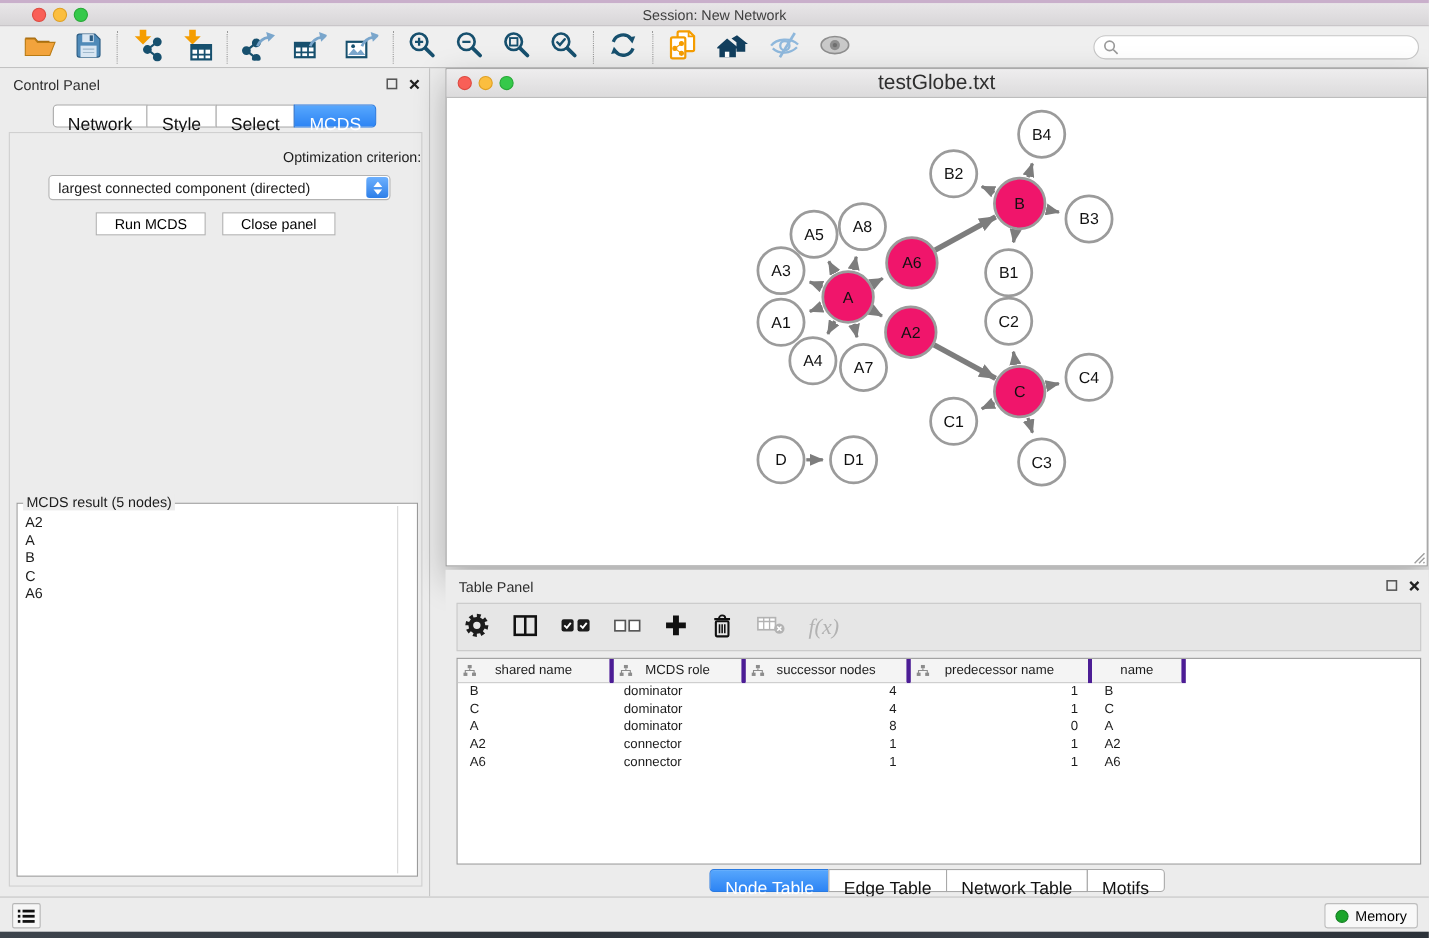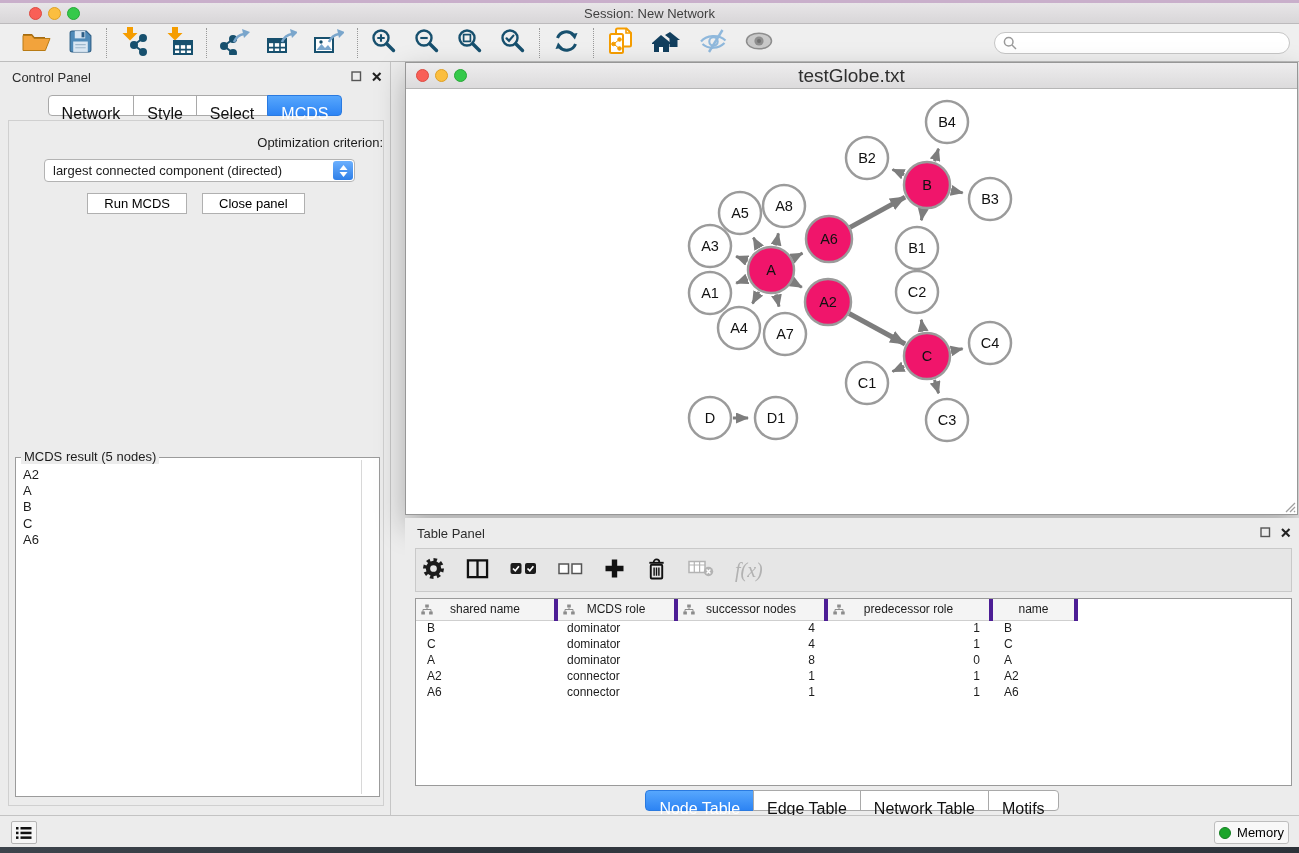--- a/index.html
+++ b/index.html
@@ -77,21 +77,21 @@
   #tp-table td{height:16px;font-size:12px;white-space:nowrap;}
   td.al{text-align:left;padding-left:11px;}
   td.ar{text-align:right;padding-right:11px;}
   td.nm{text-align:left;padding-left:13px;}
   #tp-tabs{position:absolute;left:0;right:0;bottom:4px;display:flex;justify-content:center;}
   
   #status-bar{position:absolute;left:0;top:815px;width:100%;height:32px;background:#ececec;border-top:1px solid #c3c3c3;}
   #list-btn{position:absolute;left:11px;top:5px;width:26px;height:23px;border:1px solid #b5b5b5;background:#f6f6f6;
     border-radius:2px;display:flex;align-items:center;justify-content:center;}
   #memory-btn{position:absolute;right:10px;top:5px;height:23px;display:flex;align-items:center;gap:6px;
-    border:1px solid #bdbdbd;background:#f8f8f8;border-radius:3px;padding:0 4px;font-size:13px;font-family:"Liberation Sans",sans-serif;}
+    border:1px solid #bdbdbd;background:#f8f8f8;border-radius:3px;padding:0 9px;font-size:13px;font-family:"Liberation Sans",sans-serif;}
   .dot{width:12px;height:12px;border-radius:50%;background:#1ba52b;border:1px solid #148022;}
 </style>
 </head>
 <body>
 
 <div id="wallpaper-top"></div>
 
 <div id="titlebar">
   <div class="lights">
     <span class="light red"></span>
@@ -534,21 +534,21 @@
     <rect x="4.2" y="0.5" width="3.6" height="3" fill="#8c8c8c"></rect>
     <path d="M6 3.5v2M2 8V5.5h8V8" fill="none" stroke="#8c8c8c"></path>
     <rect x="0.3" y="7.5" width="3.6" height="3" fill="#8c8c8c"></rect>
                   <rect x="8.1" y="7.5" width="3.6" height="3" fill="#8c8c8c"></rect>
                 </svg></span><span>successor nodes</span></th>
             <th style="width:165px"><span class="th-icon"><svg width="12" height="11" viewBox="0 0 12 11">
     <rect x="4.2" y="0.5" width="3.6" height="3" fill="#8c8c8c"></rect>
     <path d="M6 3.5v2M2 8V5.5h8V8" fill="none" stroke="#8c8c8c"></path>
     <rect x="0.3" y="7.5" width="3.6" height="3" fill="#8c8c8c"></rect>
                   <rect x="8.1" y="7.5" width="3.6" height="3" fill="#8c8c8c"></rect>
-                </svg></span><span>predecessor role</span></th>
+                </svg></span><span>predecessor name</span></th>
             <th style="width:85px"><span>name</span></th>
           </tr>
         </thead>
       <tbody id="tp-tbody">
           <tr>
             <td class="al">B</td>
             <td class="al">dominator</td>
             <td class="ar">4</td>
             <td class="ar">1</td>
             <td class="nm">B</td>

